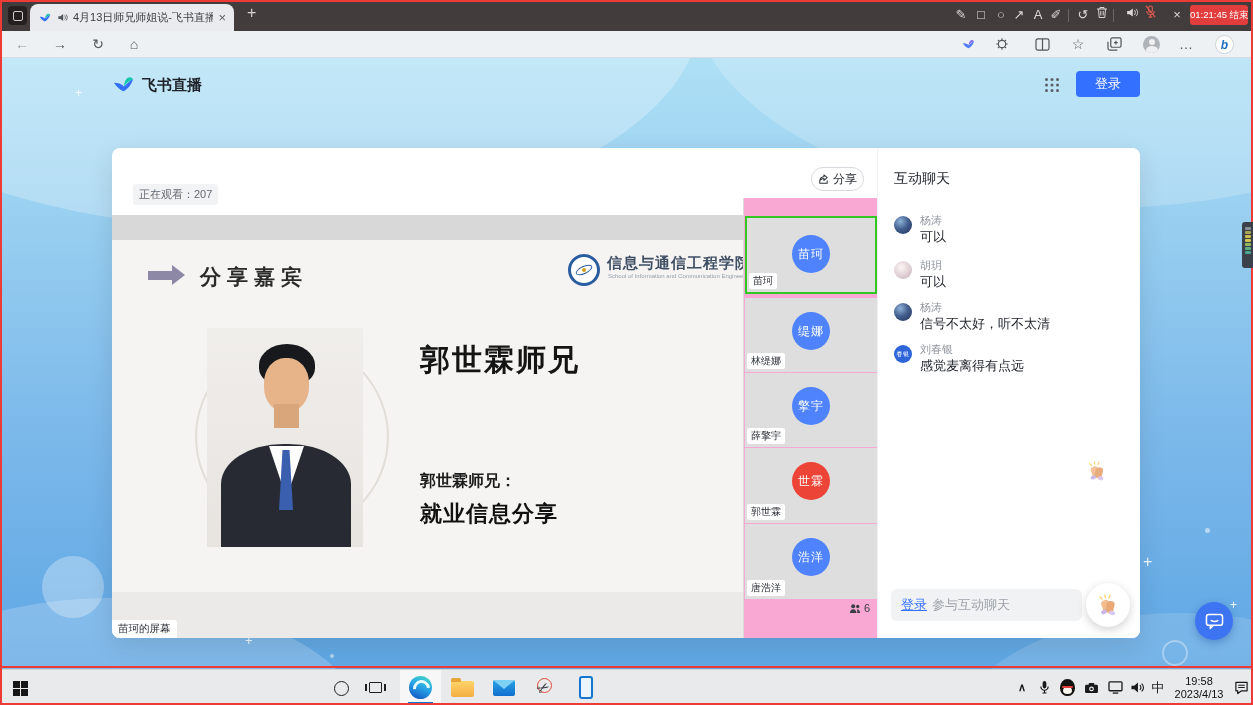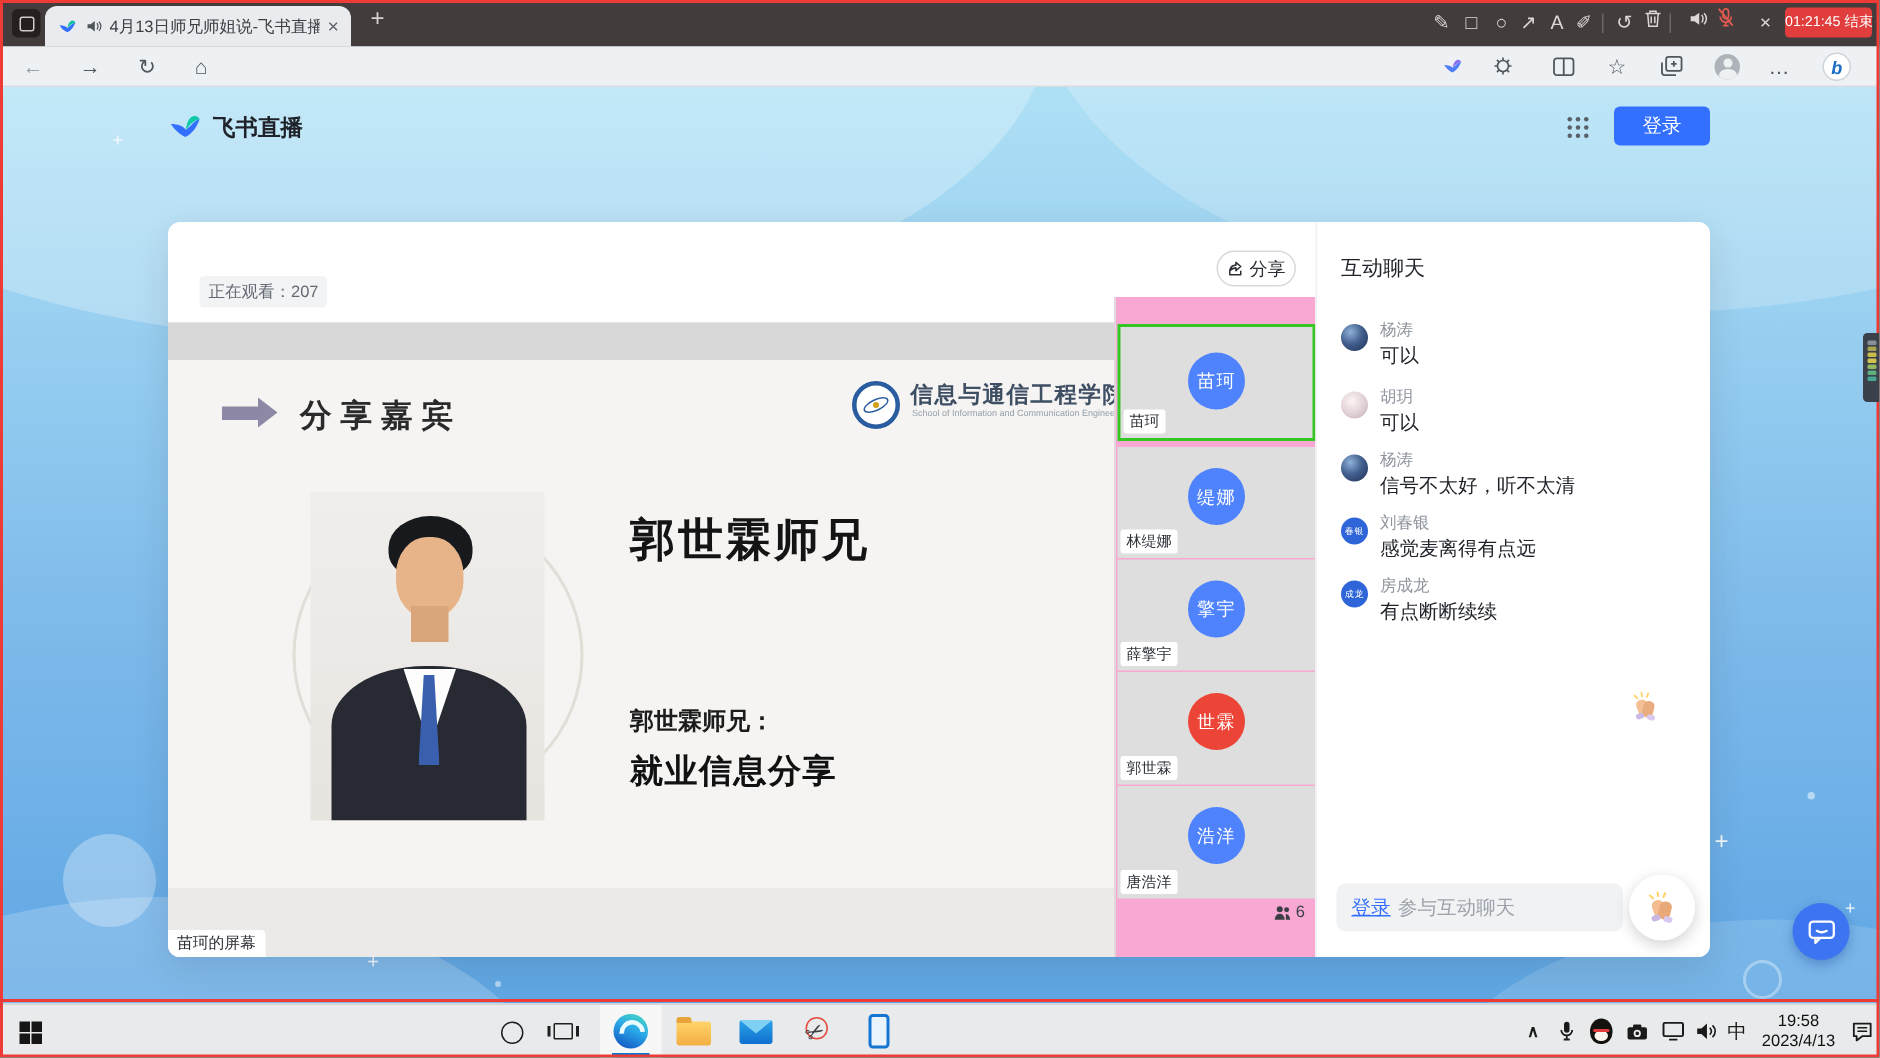--- a/index.html
+++ b/index.html
@@ -382,25 +382,20 @@
         <div class="msg m3">
           <span class="av av-photo-dark"></span>
           <div class="nm">杨涛</div>
           <div class="tx">信号不太好，听不太清</div>
         </div>
         <div class="msg m4">
           <span class="av av-blue">春银</span>
           <div class="nm">刘春银</div>
           <div class="tx">感觉麦离得有点远</div>
         </div>
-        <div class="msg m5">
-          <span class="av av-blue">成龙</span>
-          <div class="nm">房成龙</div>
-          <div class="tx">有点断断续续</div>
-        </div>
 
         <span id="clap-float">
           <svg width="22" height="22" viewBox="0 0 24 24">
               <g>
                 <rect x="6" y="7" width="8" height="12" rx="3.5" fill="#f3bd90" transform="rotate(-20 10 13)"></rect>
                 <rect x="10" y="8" width="8" height="12" rx="3.5" fill="#e8a878" transform="rotate(14 14 14)"></rect>
                 <rect x="5" y="17" width="6" height="4" rx="2" fill="#c9b6e4" transform="rotate(-20 8 19)"></rect>
                 <rect x="13" y="18" width="6" height="4" rx="2" fill="#d8c7ee" transform="rotate(14 16 20)"></rect>
                 <path d="M4 4l2 2M9 2l.5 2.5M14 2.5 13 5" stroke="#ffd36b" stroke-width="1.4" stroke-linecap="round"></path>
               </g>

